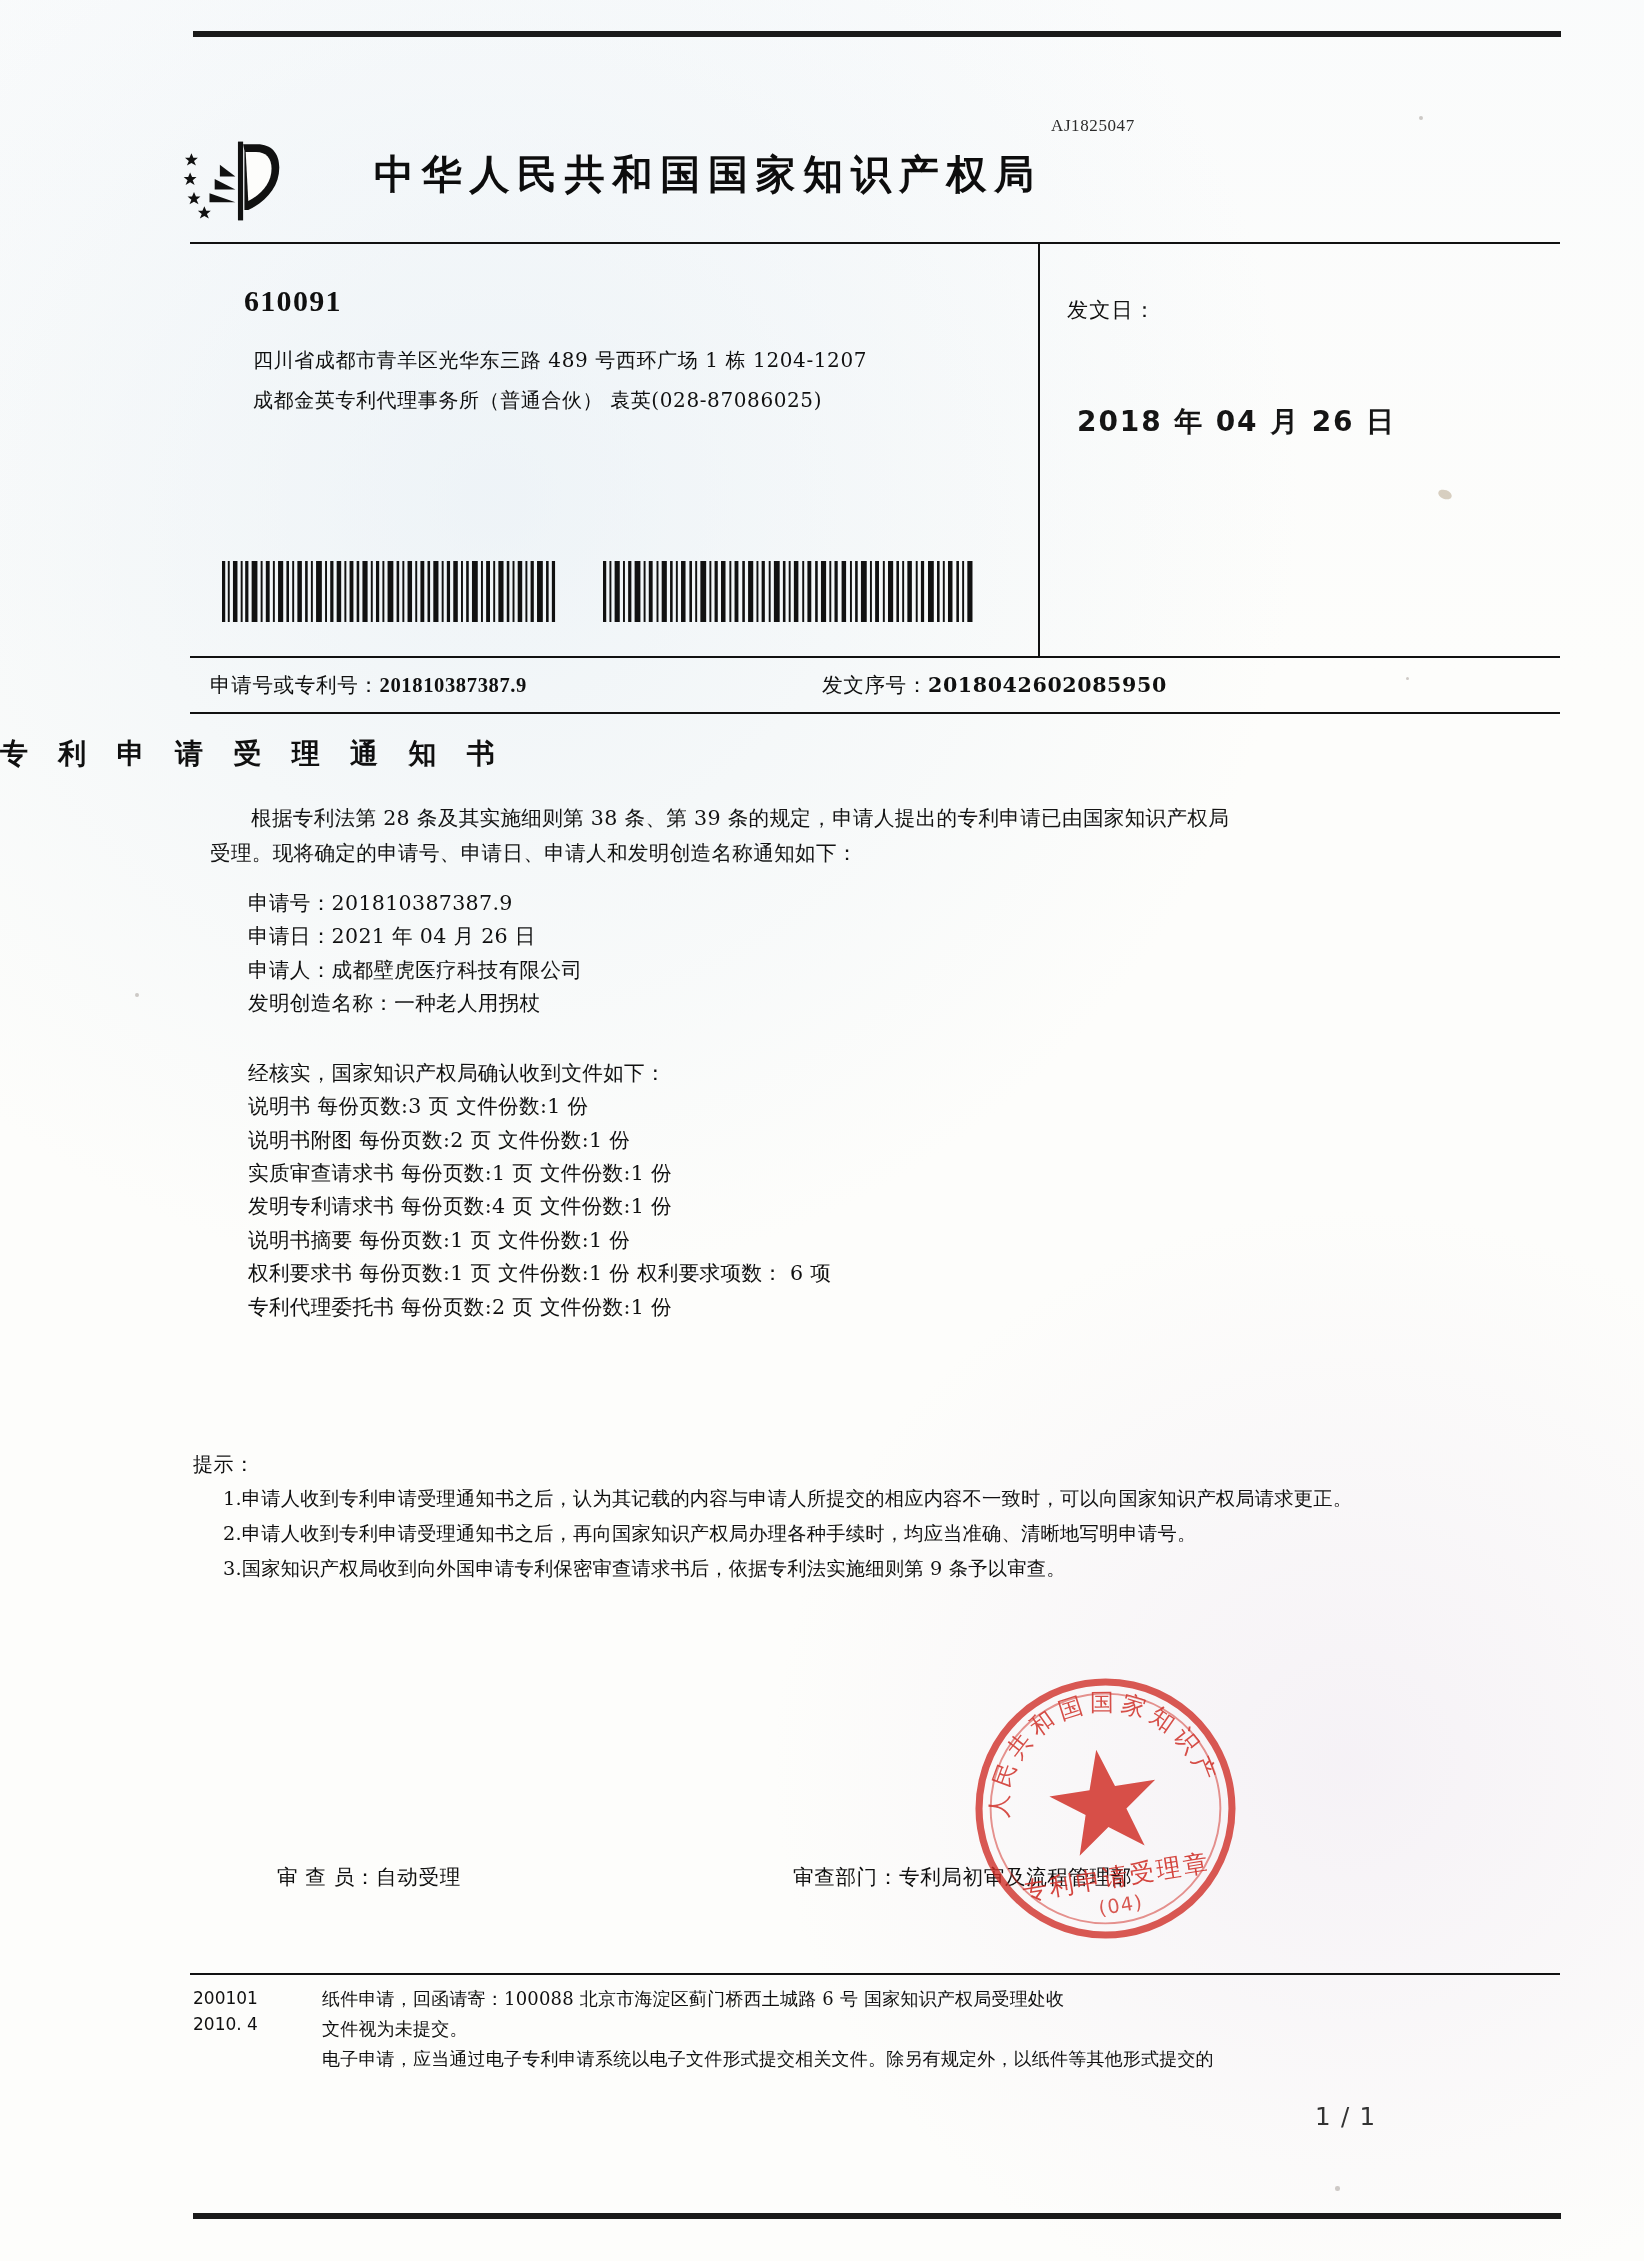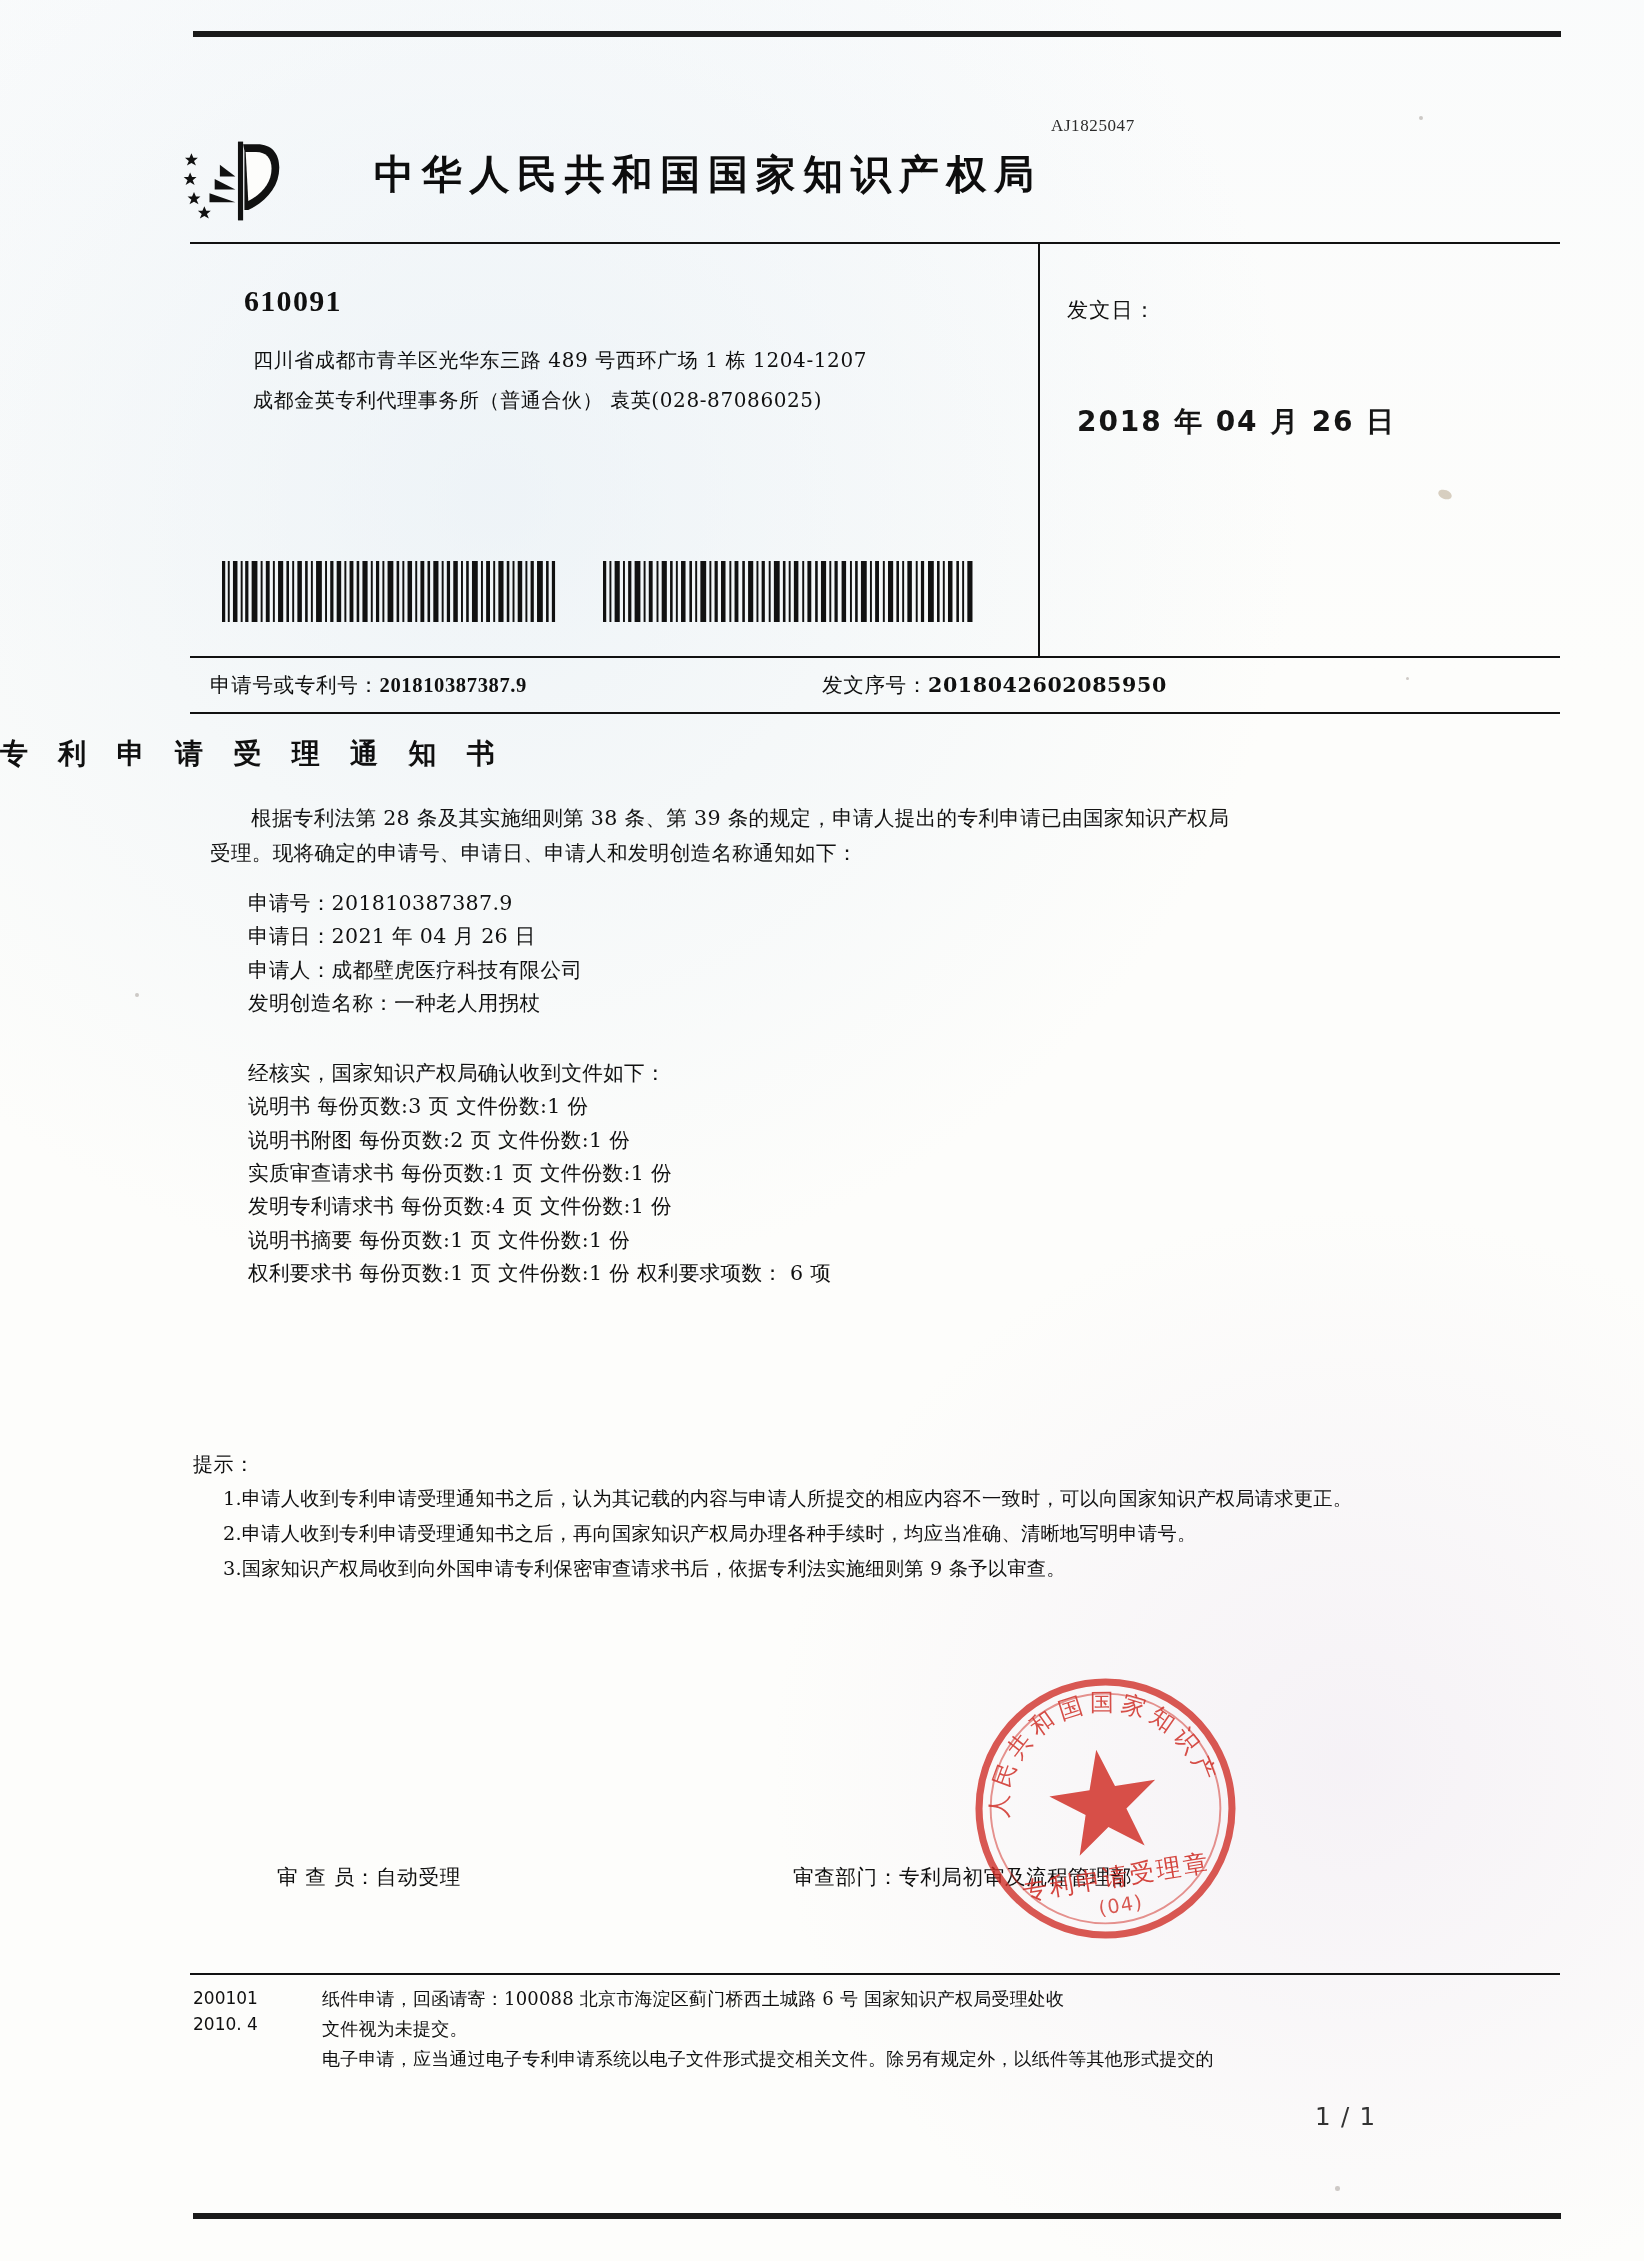--- a/index.html
+++ b/index.html
@@ -444,20 +444,21 @@
   </div>
 
   <div class="docs-block">
     <div>经核实，国家知识产权局确认收到文件如下：</div>
     <div>说明书 每份页数:3 页 文件份数:1 份</div>
     <div>说明书附图 每份页数:2 页 文件份数:1 份</div>
     <div>实质审查请求书 每份页数:1 页 文件份数:1 份</div>
     <div>发明专利请求书 每份页数:4 页 文件份数:1 份</div>
     <div>说明书摘要 每份页数:1 页 文件份数:1 份</div>
     <div>权利要求书 每份页数:1 页 文件份数:1 份 权利要求项数： 6 项</div>
+    <div>专利代理委托书 每份页数:2 页 文件份数:1 份</div>
   </div>
 
   <div class="notes-title">提示：</div>
   <div class="notes">
     <p>1.申请人收到专利申请受理通知书之后，认为其记载的内容与申请人所提交的相应内容不一致时，可以向国家知识产权局请求更正。</p>
     <p>2.申请人收到专利申请受理通知书之后，再向国家知识产权局办理各种手续时，均应当准确、清晰地写明申请号。</p>
     <p>3.国家知识产权局收到向外国申请专利保密审查请求书后，依据专利法实施细则第 9 条予以审查。</p>
   </div>
 
   <div class="examiner">

